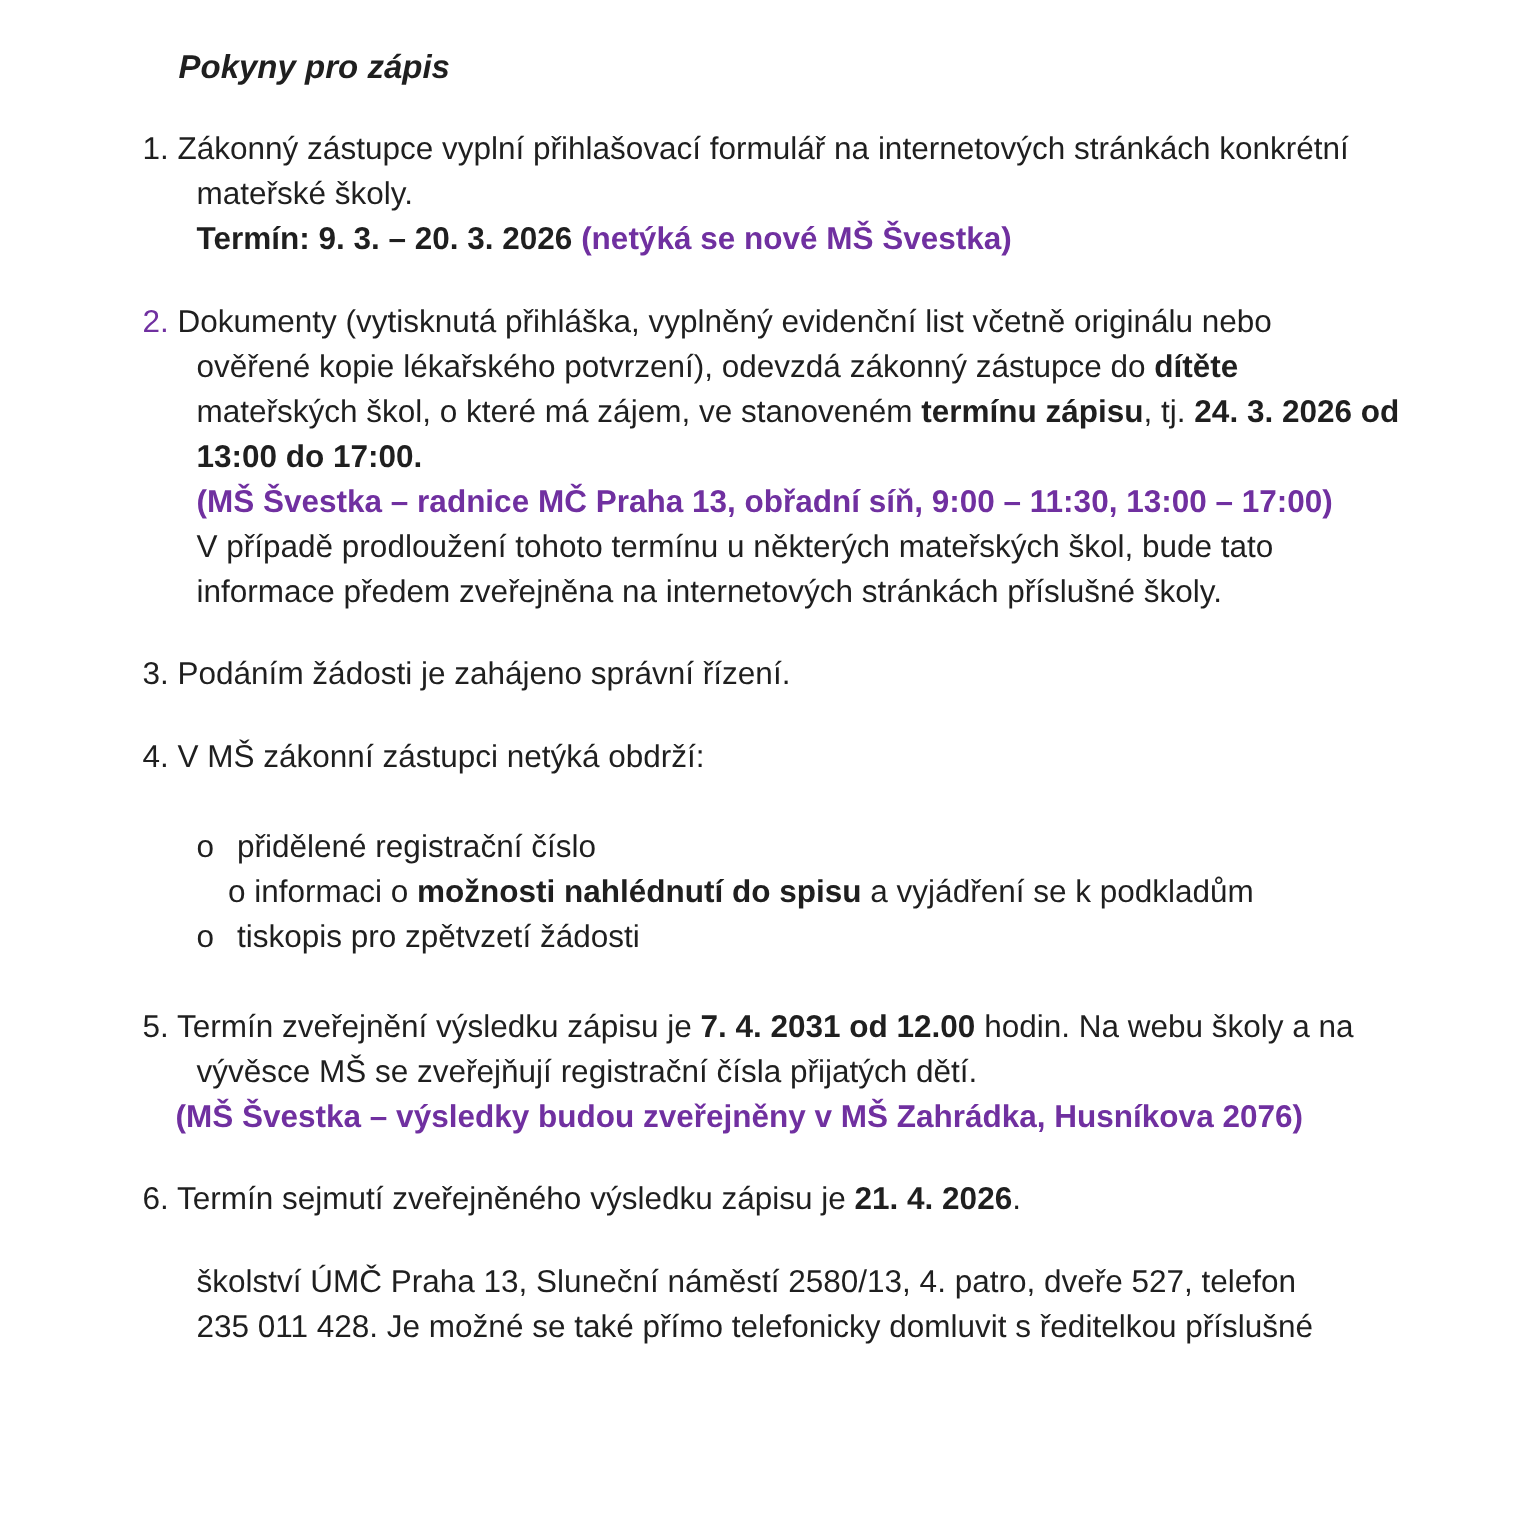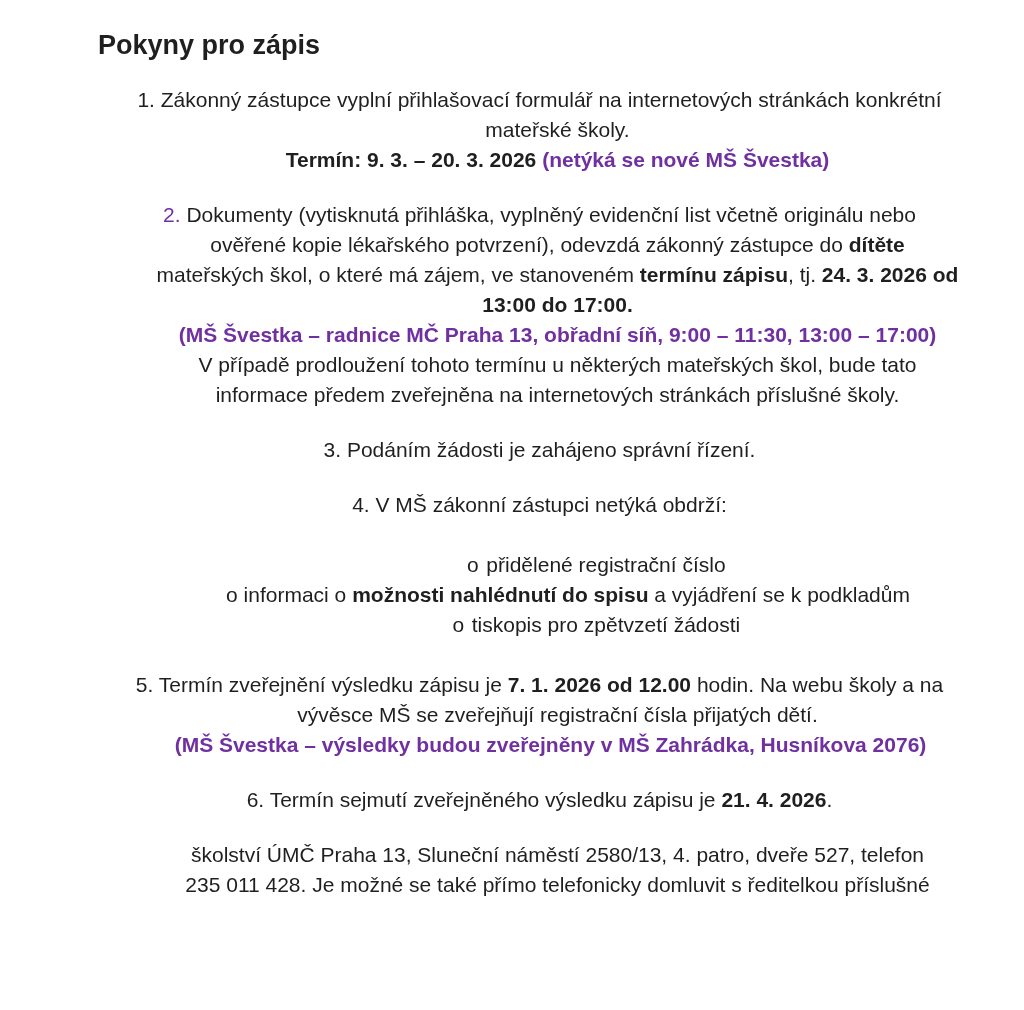--- a/index.html
+++ b/index.html
@@ -11,32 +11,33 @@
   }
   .page {
     width: 1024px; height: 1010px;
     padding: 30px 40px 40px 95px;
     color: var(--text, #1f1f1f);
     font-size: 21px;
     line-height: 30px;
   }
   .doc-title {
     font-weight: bold;
-    font-size: 27px;
+    font-size: 22px;
     line-height: 30px;
-    margin-left: 3px;
+    margin-left: 24px;
+    font-style: italic;
   }
-  .block { margin-top: 25px; text-align: center; }
+  .block { margin-top: 25px; }
   .block.bullets { margin-top: 30px; }
   .bullets + .block { margin-top: 30px; }
   .line { white-space: nowrap; }
   .ln-num     { margin-left: 0; }
   .ln-cont    { margin-left: 36px; }
   .ln-note    { margin-left: 22px; }
-  .ln-bullet  { margin-left: 106px; }
+  .ln-bullet  { margin-left: 36px; }
   .ln-bullet-tight { margin-left: 57px; }
   .bold   { font-weight: bold; }
   .purple { color: var(--purple, #7030A0); }
   .marker { display: inline-block; min-width: 27px; }
 </style>
 </head>
 <body style="background: rgb(255, 255, 255);">
 
 <div class="page">
   <div class="doc-title">Pokyny pro zápis</div>
@@ -60,21 +61,21 @@
       </div>
       <div class="block">
         <div class="line ln-num"><span>4. </span><span>V MŠ zákonní zástupci netýká obdrží:</span></div>
       </div>
       <div class="block bullets">
         <div class="line ln-bullet"><span class="marker">o</span><span>přidělené registrační číslo</span></div>
         <div class="line ln-bullet-tight"><span>o informaci o </span><span class="bold">možnosti nahlédnutí do spisu</span><span> a vyjádření se k podkladům</span></div>
         <div class="line ln-bullet"><span class="marker">o</span><span>tiskopis pro zpětvzetí žádosti</span></div>
       </div>
       <div class="block">
-        <div class="line ln-num"><span>5. </span><span>Termín zveřejnění výsledku zápisu je </span><span class="bold">7. 1. 2026 od 12.00</span><span> hodin. Na webu školy a na</span></div>
+        <div class="line ln-num"><span>5. </span><span>Termín zveřejnění výsledku zápisu je </span><span class="bold">7. 4. 2031 od 12.00</span><span> hodin. Na webu školy a na</span></div>
         <div class="line ln-cont"><span>vývěsce MŠ se zveřejňují registrační čísla přijatých dětí.</span></div>
         <div class="line ln-note"><span class="bold purple">(MŠ Švestka – výsledky budou zveřejněny v MŠ Zahrádka, Husníkova 2076)</span></div>
       </div>
       <div class="block">
         <div class="line ln-num"><span>6. </span><span>Termín sejmutí zveřejněného výsledku zápisu je </span><span class="bold">21. 4. 2026</span><span>.</span></div>
       </div>
       <div class="block">
         <div class="line ln-cont"><span>školství ÚMČ Praha 13, Sluneční náměstí 2580/13, 4. patro, dveře 527, telefon</span></div>
         <div class="line ln-cont"><span>235 011 428. Je možné se také přímo telefonicky domluvit s ředitelkou příslušné</span></div>
       </div>

